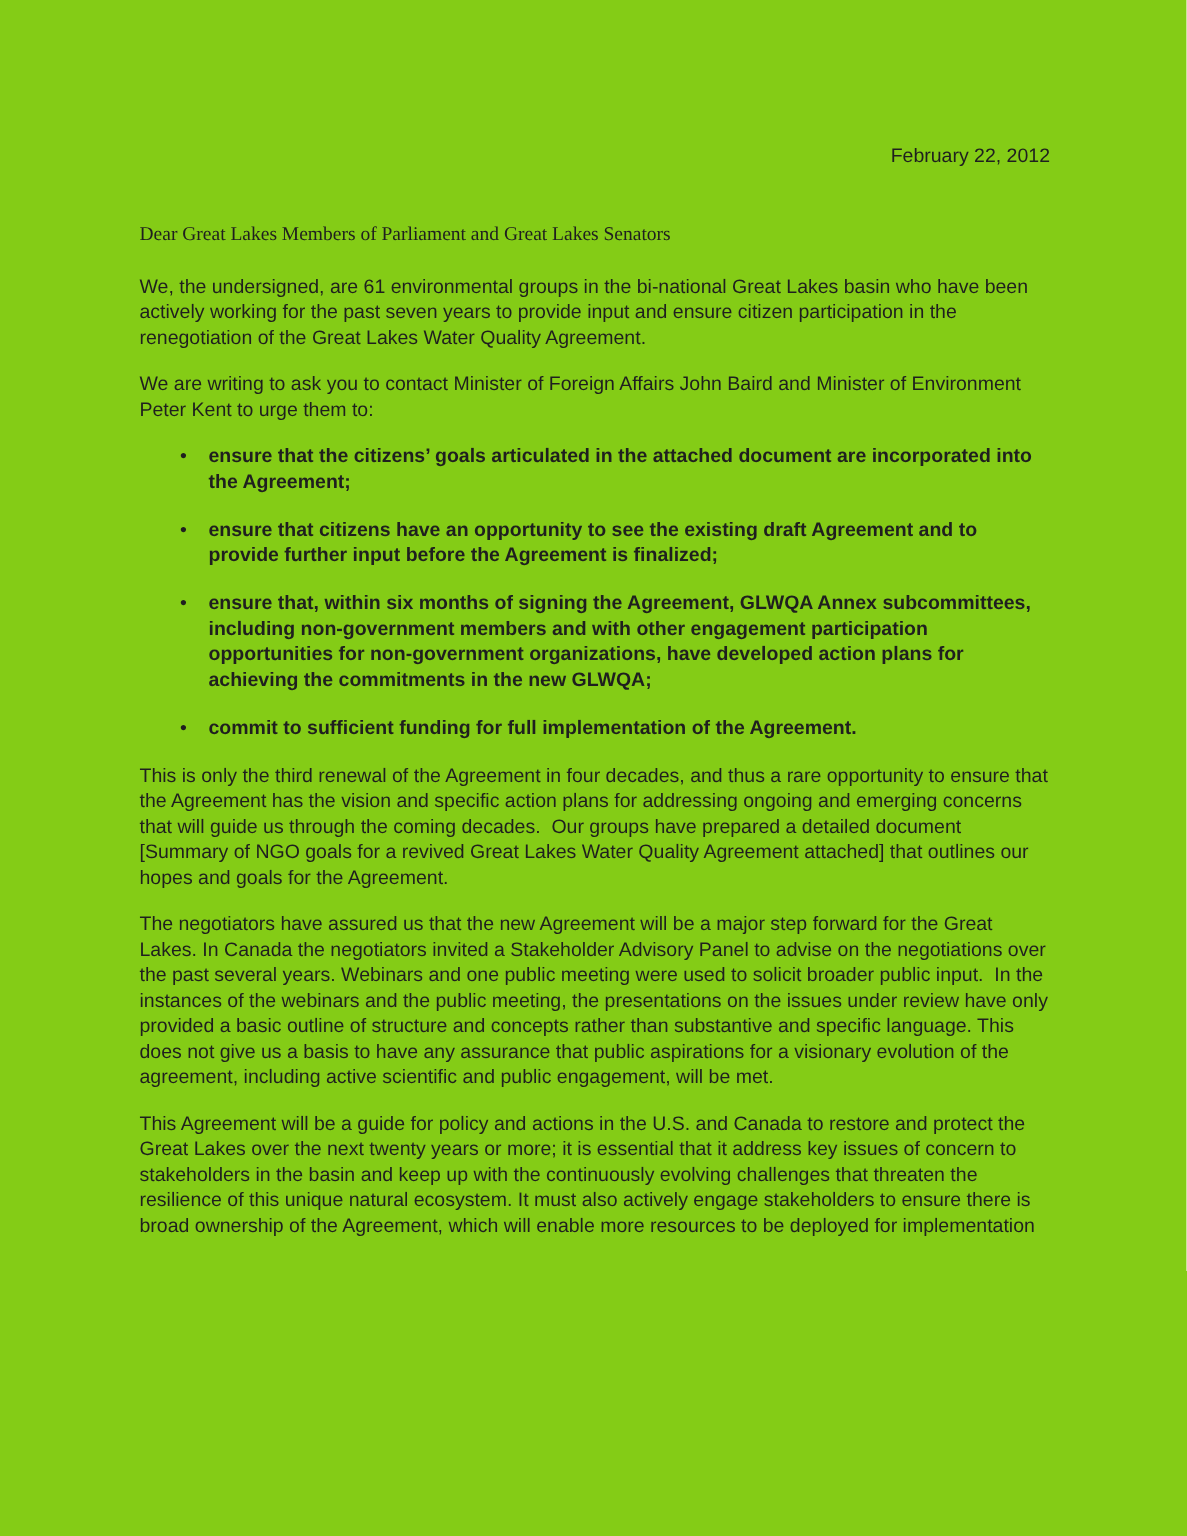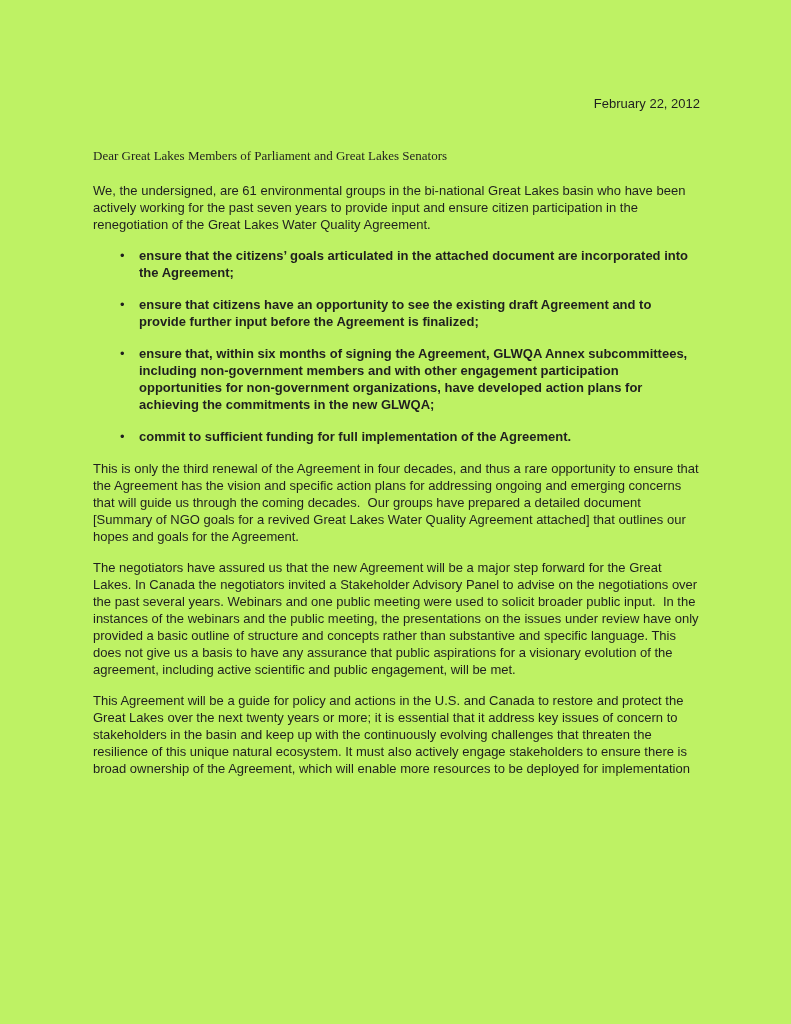--- a/index.html
+++ b/index.html
@@ -5,21 +5,21 @@
   html, body {
     margin: 0;
     padding: 0;
     background: #ffffff;
   }
   .page {
     position: relative;
     width: 791px;
     height: 1024px;
     box-sizing: border-box;
-    background: #bef264;
+    background: #84cc16;
     padding: 95px 91px 40px 93px;
     font-family: "Liberation Sans", sans-serif;
     font-size: 13px;
     line-height: 17px;
     color: #1f1f1f;
     overflow: hidden;
   }
   .date {
     text-align: right;
     margin: 0 0 35px 0;
@@ -59,20 +59,21 @@
 
 <div class="page">
 
   <div class="date">February 22, 2012</div>
 
   <p class="salutation">Dear Great Lakes Members of Parliament and Great Lakes Senators</p>
 
 
   <p class="para">We, the undersigned, are 61 environmental groups in the bi-national Great Lakes basin who have been actively working for the past seven years to provide input and ensure citizen participation in the renegotiation of the Great Lakes Water Quality Agreement.</p>
 
+  <p class="para">We are writing to ask you to contact Minister of Foreign Affairs John Baird and Minister of Environment Peter Kent to urge them to:</p>
 
   <div class="bullets">
 
     <div class="bullet-row">
       <span class="bullet-dot">•</span>
       <span class="bullet-text">ensure that the citizens’ goals articulated in the attached document are incorporated into the Agreement;</span>
     </div>
 
     <div class="bullet-row">
       <span class="bullet-dot">•</span>

